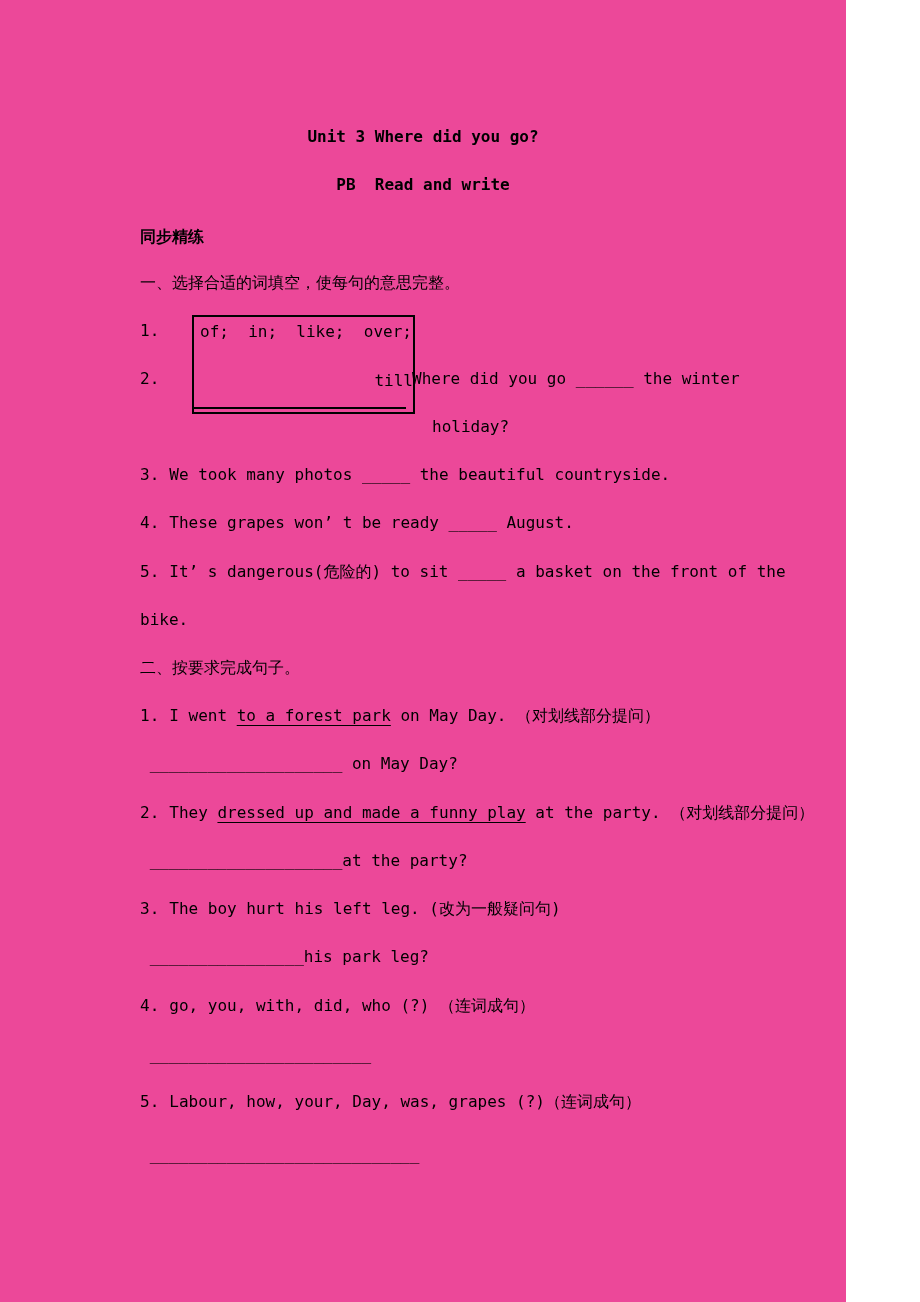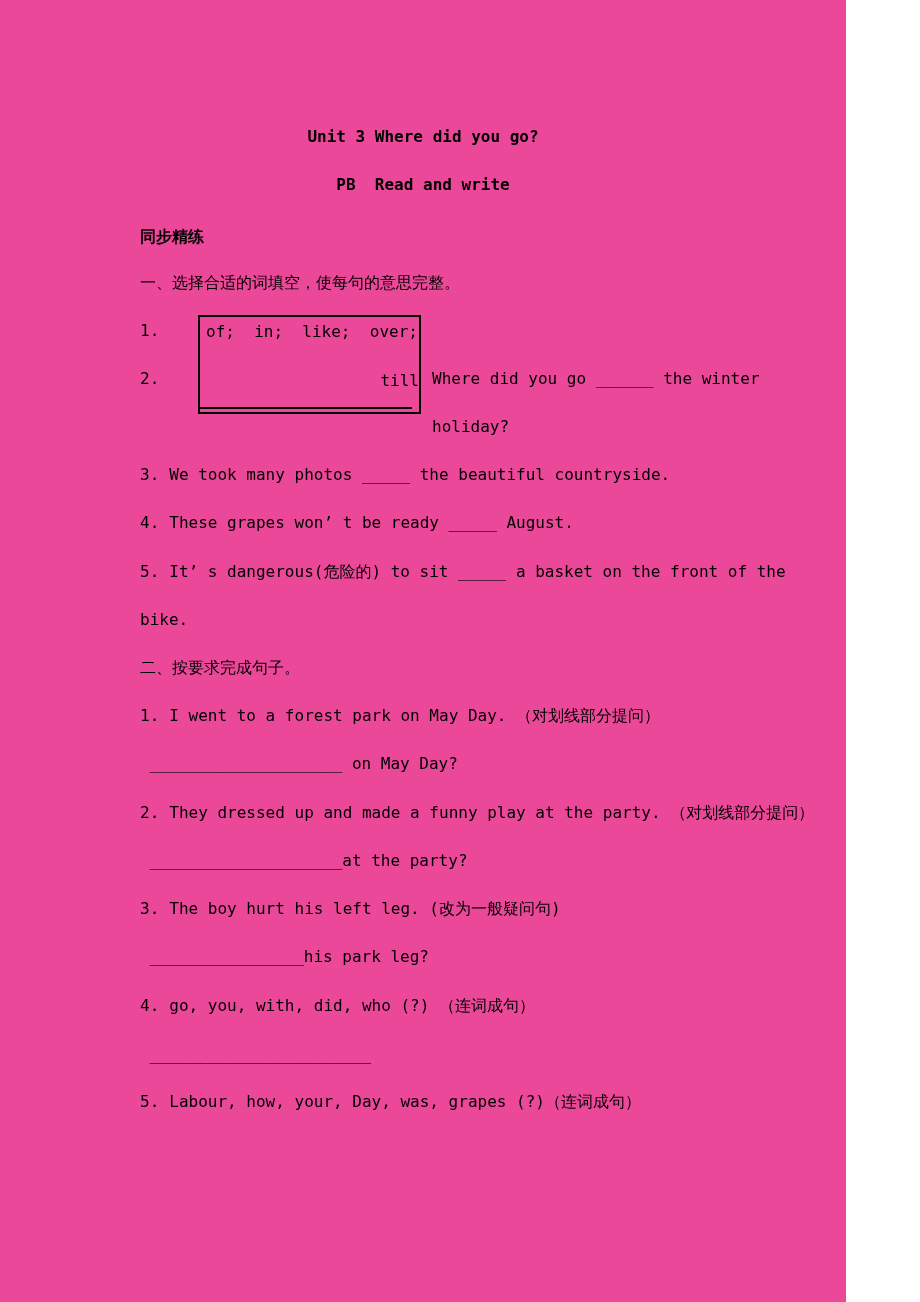--- a/index.html
+++ b/index.html
@@ -15,29 +15,28 @@
     overflow: hidden;
   }
   .line {
     position: absolute;
     white-space: pre;
     line-height: 22px;
   }
   .center { left: 0; width: 100%; text-align: center; }
   .bold { font-weight: bold; }
   .num { margin-right: 10px; }
-  .u { text-underline-offset: 4px; }
+  .u { text-decoration: underline; text-underline-offset: 4px; }
   .wordbox {
     position: absolute;
     left: 192px;
     top: 315px;
     width: 223px;
     height: 99px;
     border: 2px solid #000000;
-    margin-left: 6px;
   }
   .wb-line1 { position: absolute; top: 5px; left: 6px; white-space: pre; }
   .wb-line2 { position: absolute; top: 54px; left: 0; width: 100%; text-align: right; }
   .wb-underline { position: absolute; left: 0px; bottom: 3px; width: 212px; border-top: 2px solid #000000; }
 </style>
 </head>
 <body>
 
 <div class="page">
 
@@ -49,21 +48,21 @@
 
   <div class="line" style="top:320px;left:140px">1.</div>
   <div class="line" style="top:368px;left:140px">2.</div>
 
   <div class="wordbox">
     <div class="wb-line1">of;  in;  like;  over;</div>
     <div class="wb-line2">till</div>
     <div class="wb-underline"></div>
   </div>
 
-  <div class="line" style="top:368px;left:432px">Where did you go ______ the winter</div>
+  <div class="line" style="top:368px;left:412px">Where did you go ______ the winter</div>
   <div class="line" style="top:416px;left:432px">holiday?</div>
 
   <div class="line" style="top:464px;left:140px"><span class="num">3.</span><span>We took many photos _____ the beautiful countryside.</span></div>
 
   <div class="line" style="top:512px;left:140px"><span class="num">4.</span><span>These grapes won’ t be ready _____ August.</span></div>
 
   <div class="line" style="top:561px;left:140px"><span class="num">5.</span><span>It’ s dangerous(危险的) to sit _____ a basket on the front of the</span></div>
   <div class="line" style="top:609px;left:140px">bike.</div>
 
   <div class="line" style="top:657px;left:140px">二、按要求完成句子。</div>
@@ -74,14 +73,15 @@
   <div class="line" style="top:802px;left:140px"><span class="num">2.</span><span>They </span><span class="u">dressed up and made a funny play</span><span> at the party. （对划线部分提问）</span></div>
   <div class="line" style="top:850px;left:140px"> ____________________at the party?</div>
 
   <div class="line" style="top:898px;left:140px"><span class="num">3.</span><span>The boy hurt his left leg. (改为一般疑问句)</span><span class="u"></span><span></span></div>
   <div class="line" style="top:946px;left:140px"> ________________his park leg?</div>
 
   <div class="line" style="top:995px;left:140px"><span class="num">4.</span><span>go, you, with, did, who (?) （连词成句）</span><span class="u"></span><span></span></div>
   <div class="line" style="top:1044px;left:140px"> _______________________</div>
 
   <div class="line" style="top:1091px;left:140px"><span class="num">5.</span><span>Labour, how, your, Day, was, grapes (?)（连词成句）</span><span class="u"></span><span></span></div>
+  <div class="line" style="top:1144px;left:140px"> ____________________________</div>
 
 </div>
 
 </body></html>

